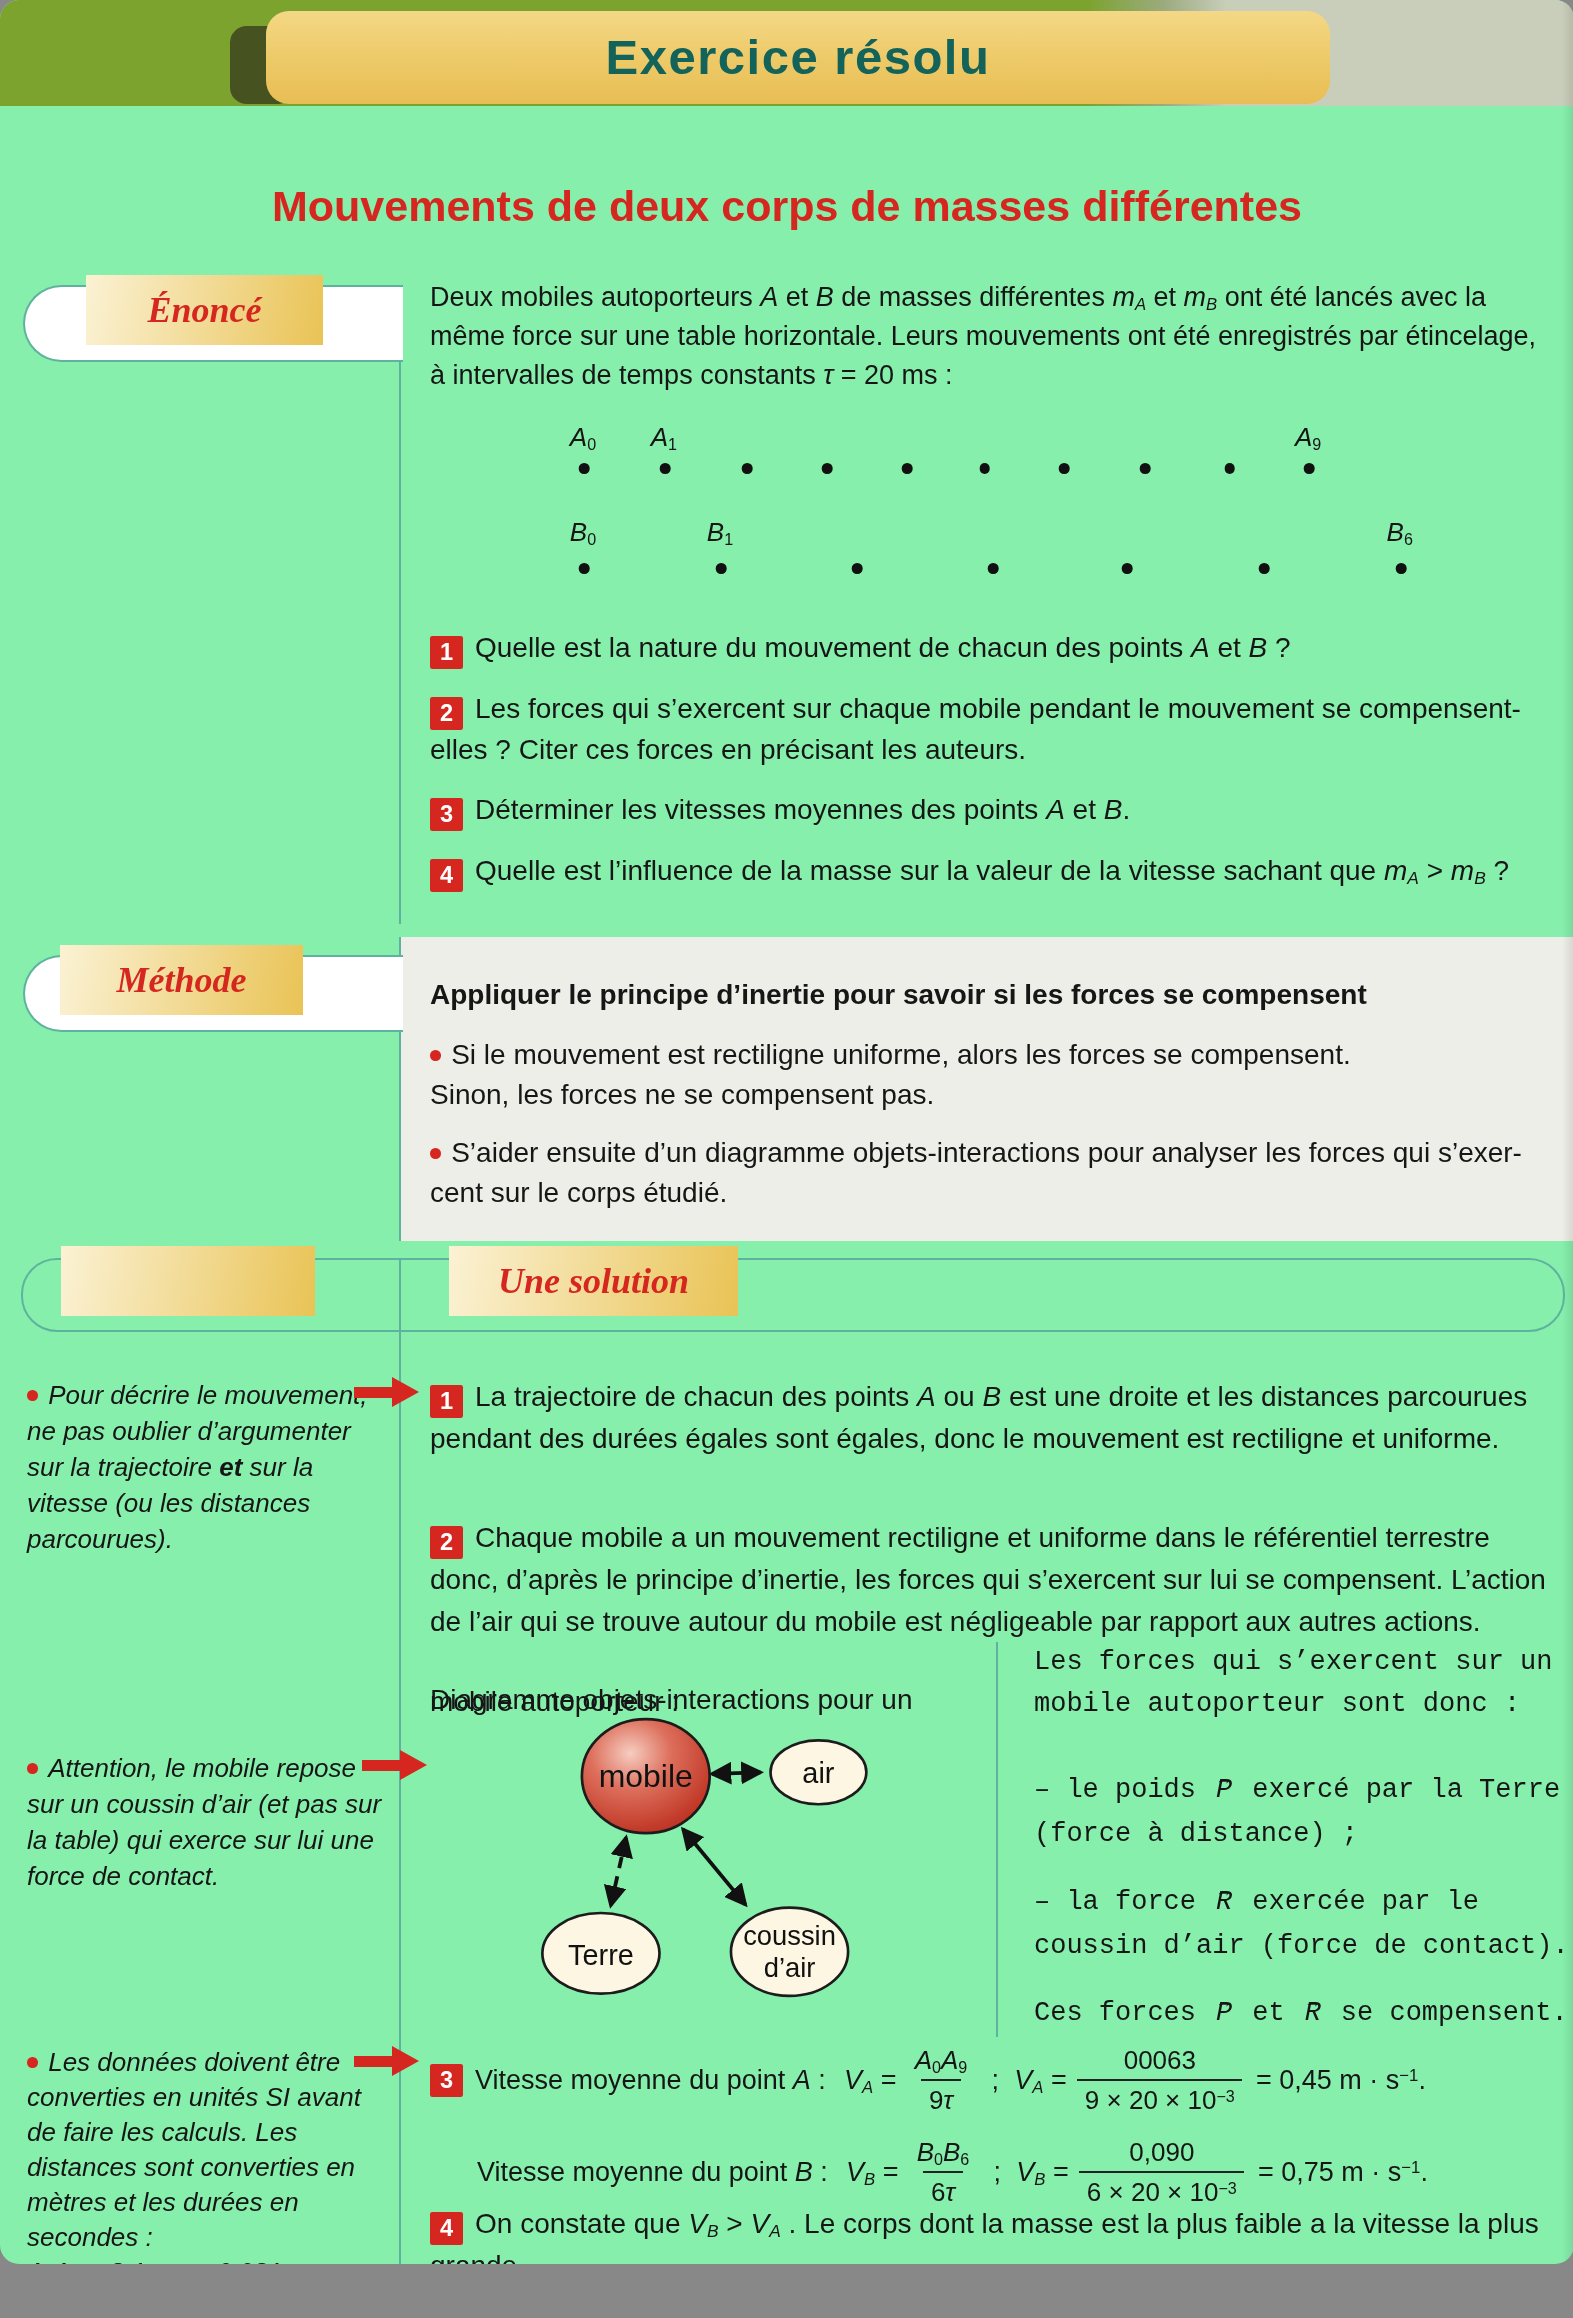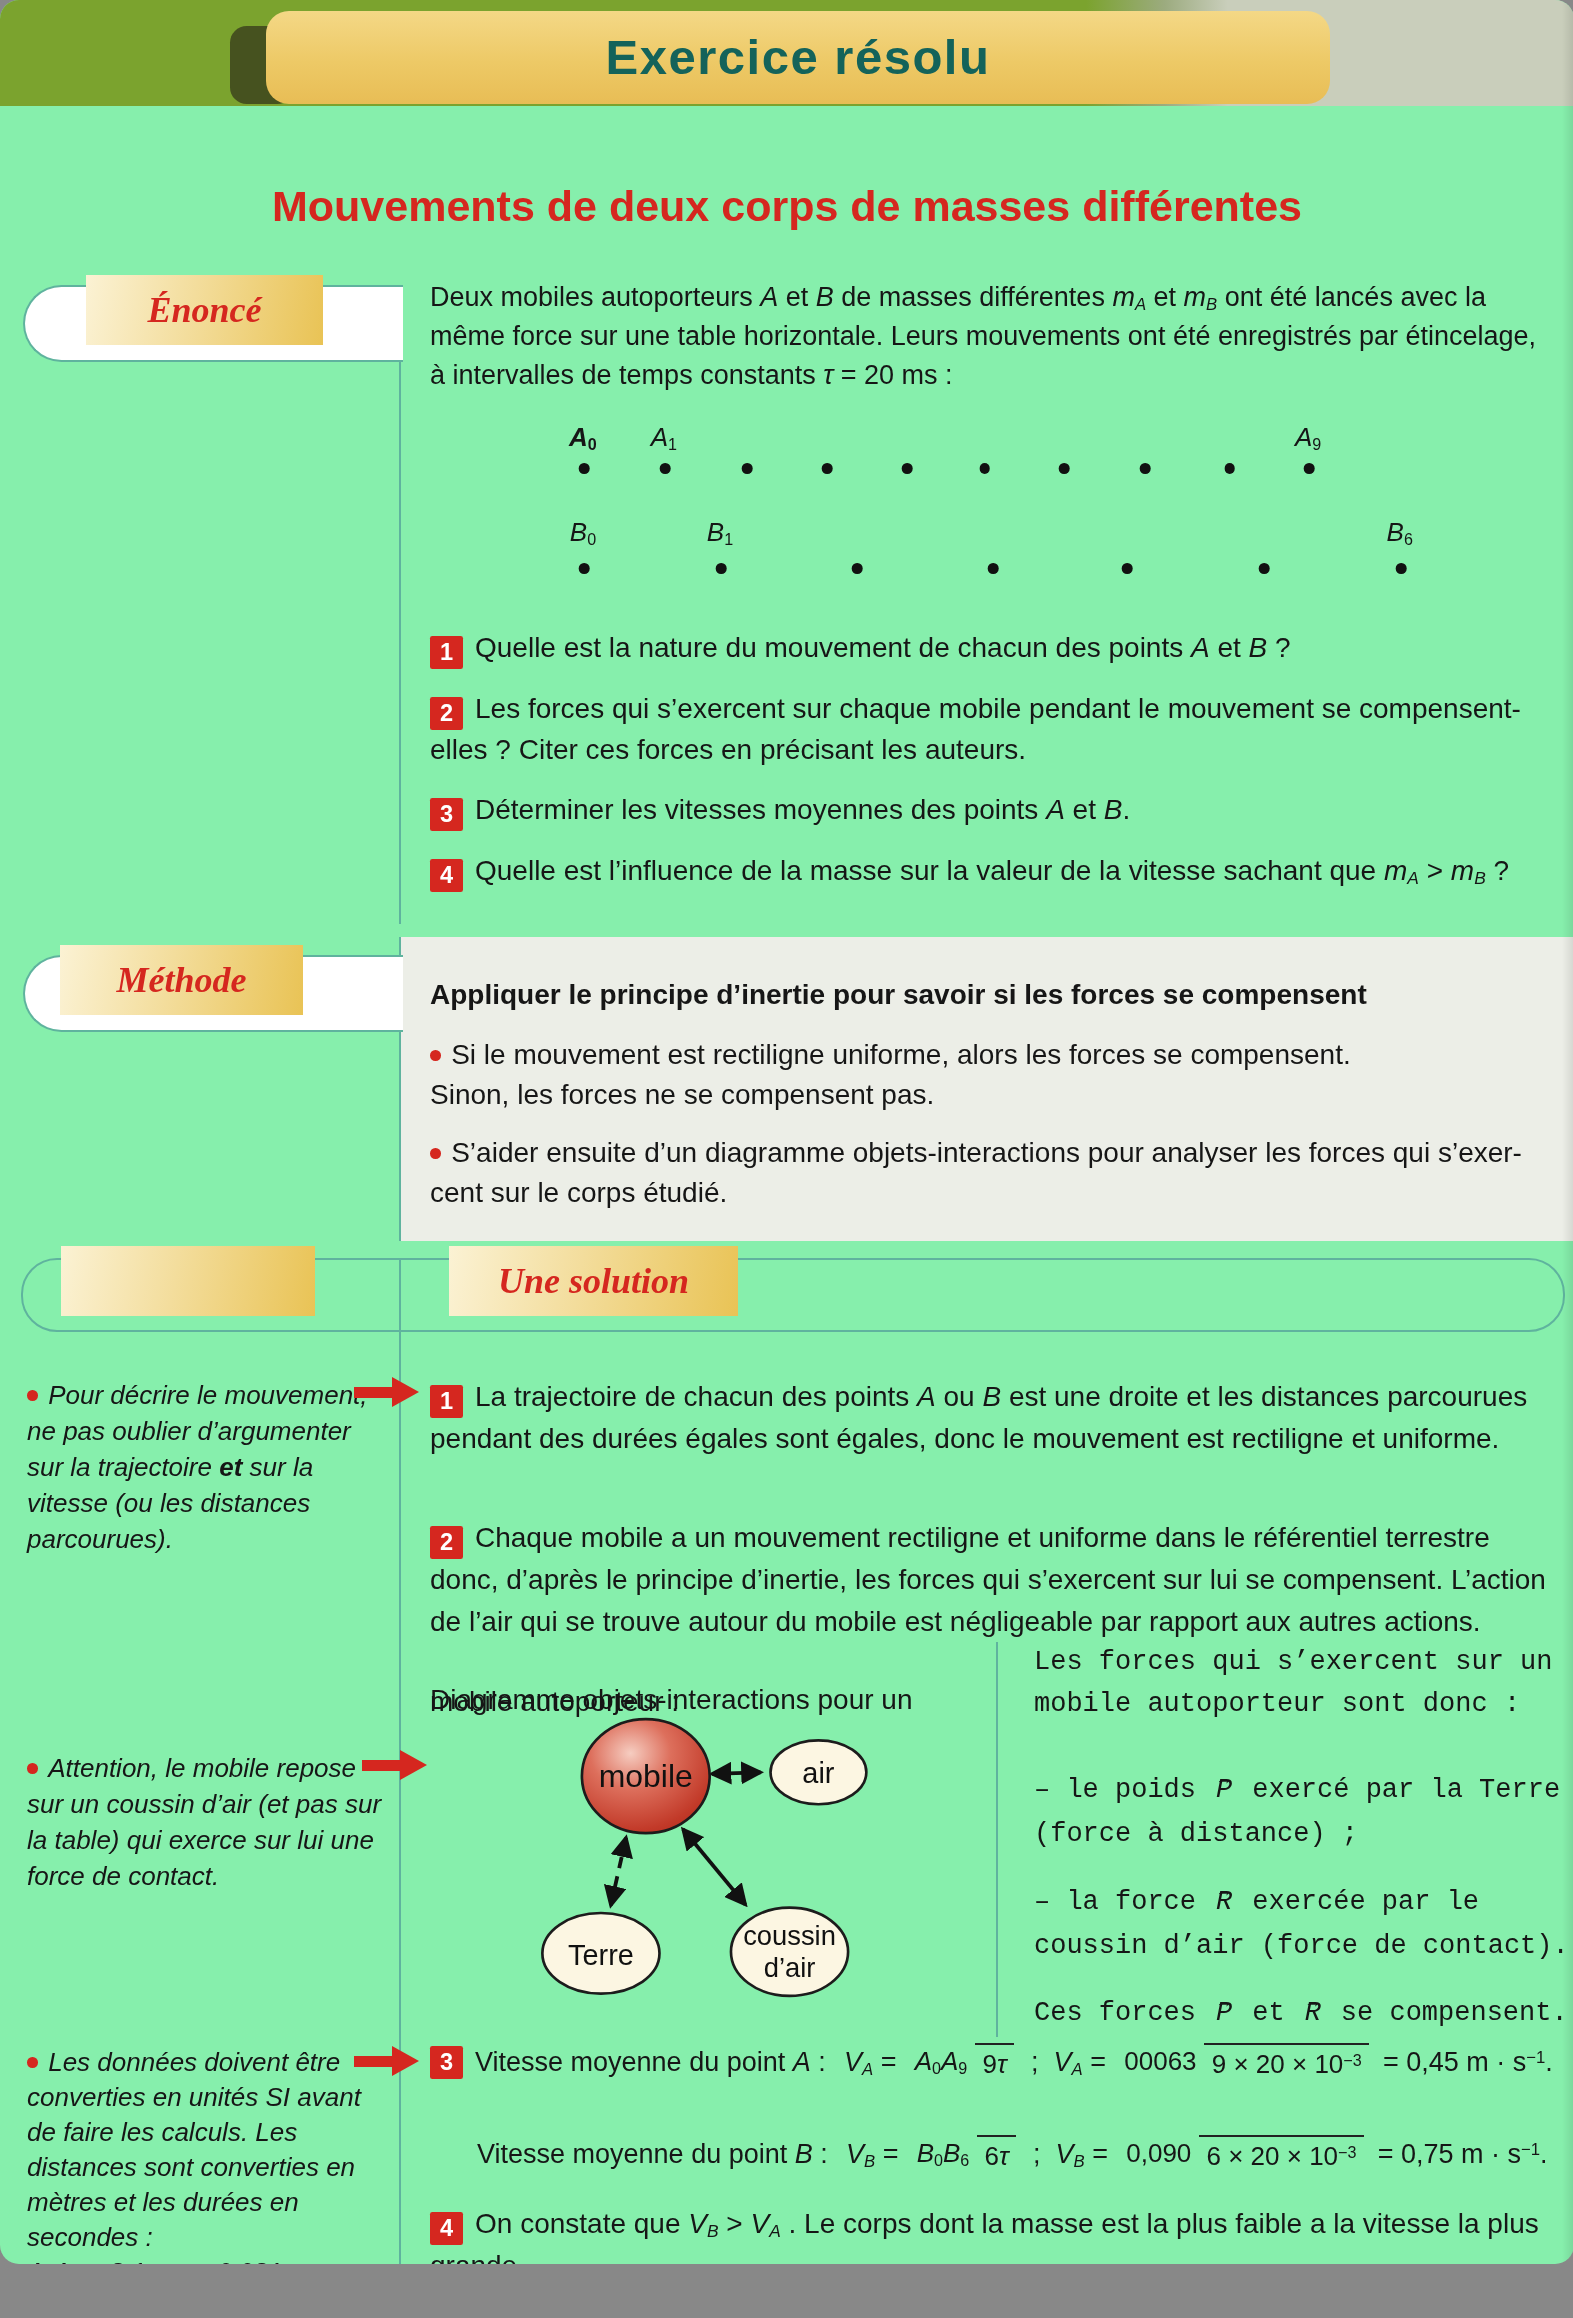--- a/index.html
+++ b/index.html
@@ -85,21 +85,21 @@
   .oi-svg{position:absolute;left:426px;top:1703px;width:578px;height:350px;}
   .forces{position:absolute;left:1034px;top:1641px;width:538px;font-size:27px;font-family:Liberation Mono, monospace;}
   .f-p{margin:0;line-height:42px;}
   .f-intro{margin-bottom:43px;}
   .f-item{margin-bottom:24px;line-height:44px;}
 
   
   .formula{position:absolute;left:430px;width:1136px;display:flex;align-items:center;font-size:27px;white-space:nowrap;}
   .fA{top:2043px;} .fB{top:2135px;padding-left:47px;}
   .f-label{margin-right:13.7px;} .f-lhs{margin:0 4.6px;} .f-sep{margin:0 10.6px;}
-  .frac{display:inline-flex;flex-direction:row;align-items:center;margin:0 6px;font-size:26px;}
+  .frac{display:inline-flex;flex-direction:column;align-items:center;margin:0 6px;font-size:26px;}
   .fr-num{padding:1.5px 7.6px 3.8px;} .fr-den{border-top:2.3px solid #222;padding:3.8px 7.6px 1.5px;}
   .f-res{margin-left:7.6px;}
 
   .bottom-strip{position:absolute;left:0;top:2300px;width:749px;height:15px;
         background:repeating-linear-gradient(90deg,#eedf9d 0 18px,rgba(255,255,255,0) 18px 29px);}
 
   
   .seg-i{font-style:italic;} .seg-bi{font-weight:bold;font-style:italic;}
   sub.seg-sub,sub.seg-subi{font-size:.62em;line-height:0;vertical-align:-.25em;}
   sub.seg-subi{font-style:italic;}
@@ -135,21 +135,21 @@
         <span class="trace-dot" style="left: 14.3%; top: 49px;"></span>
         <span class="trace-dot" style="left: 21.8%; top: 49px;"></span>
         <span class="trace-dot" style="left: 29.4%; top: 49px;"></span>
         <span class="trace-dot" style="left: 36.8%; top: 49px;"></span>
         <span class="trace-dot" style="left: 44.2%; top: 49px;"></span>
         <span class="trace-dot" style="left: 51.4%; top: 49px;"></span>
         <span class="trace-dot" style="left: 58.8%; top: 49px;"></span>
         <span class="trace-dot" style="left: 66.3%; top: 49px;"></span>
         <span class="trace-dot" style="left: 74.1%; top: 49px;"></span>
         <span class="trace-dot" style="left: 81.5%; top: 49px;"></span>
-        <span class="trace-label" style="left: 14.3%; top: 7.6px; font-weight: bold;"><span class="seg-i">A</span><sub class="seg-sub">0</sub></span>
+        <span class="trace-label" style="left: 14.3%; top: 7.6px;"><span class="seg-i">A</span><sub class="seg-sub">0</sub></span>
         <span class="trace-label" style="left: 21.8%; top: 7.6px;"><span class="seg-i">A</span><sub class="seg-sub">1</sub></span>
         <span class="trace-label" style="left: 81.5%; top: 7.6px;"><span class="seg-i">A</span><sub class="seg-sub">9</sub></span>
       </div>
     <div class="trace-row">
         <span class="trace-dot" style="left: 14.3%; top: 149px;"></span>
         <span class="trace-dot" style="left: 27%; top: 149px;"></span>
         <span class="trace-dot" style="left: 39.6%; top: 149px;"></span>
         <span class="trace-dot" style="left: 52.2%; top: 149px;"></span>
         <span class="trace-dot" style="left: 64.6%; top: 149px;"></span>
         <span class="trace-dot" style="left: 77.3%; top: 149px;"></span>

